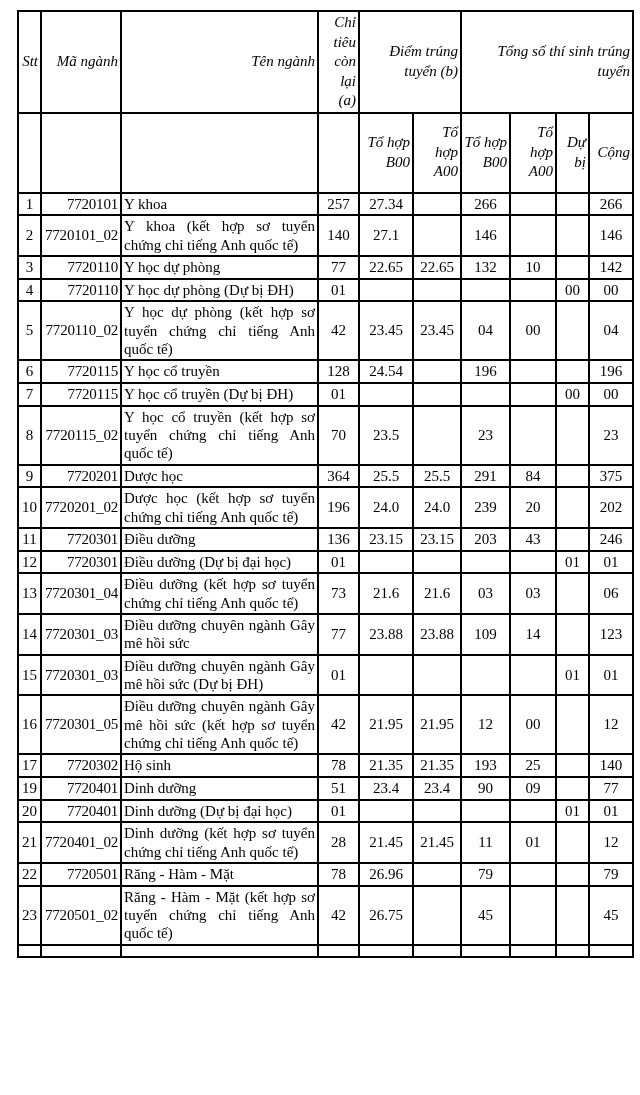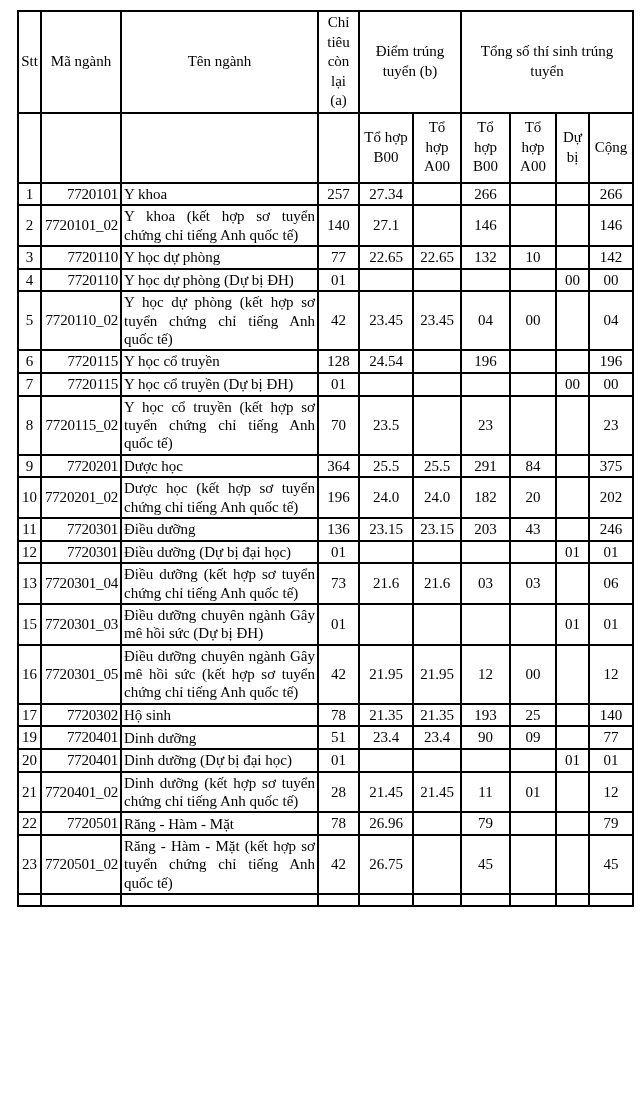--- a/index.html
+++ b/index.html
@@ -24,23 +24,23 @@
     font-size:15px;
     line-height:1.25;
   }
   table.adm td,table.adm th{
     border:2px solid var(--border-color);
     padding:1px 2px;
     vertical-align:middle;
     overflow:hidden;
     font-weight:normal;
   }
-  thead th{font-weight:bold;text-align:center;font-size:15px;line-height:1.3;}
+  thead th{font-weight:bold;text-align:right;font-size:15px;line-height:1.3;font-style:italic;}
   tr.hdr-main{height:90px;}
-  tr.hdr-sub{height:70px;}
+  tr.hdr-sub{height:80px;}
   td.c{text-align:center;}
   td.name{text-align:justify;text-justify:inter-word;line-height:1.22;}
   td.code{text-align:right;padding-left:1px;letter-spacing:-0.2px;}
   tr.stub td{height:12px;border-bottom:2px solid var(--border-color);}
 </style>
 </head>
 <body>
 
 <div class="page">
   <table class="adm">
@@ -187,21 +187,21 @@
     <td class="c"></td>
     <td class="c">375</td>
   </tr>
         <tr>
     <td class="c">10</td>
     <td class="code">7720201_02</td>
     <td class="name">Dược học (kết hợp sơ tuyển chứng chỉ tiếng Anh quốc tế)</td>
     <td class="c">196</td>
     <td class="c">24.0</td>
     <td class="c">24.0</td>
-    <td class="c">182</td>
+    <td class="c">239</td>
     <td class="c">20</td>
     <td class="c"></td>
     <td class="c">202</td>
   </tr>
         <tr>
     <td class="c">11</td>
     <td class="code">7720301</td>
     <td class="name">Điều dưỡng</td>
     <td class="c">136</td>
     <td class="c">23.15</td>
@@ -229,20 +229,32 @@
     <td class="name">Điều dưỡng (kết hợp sơ tuyển chứng chỉ tiếng Anh quốc tế)</td>
     <td class="c">73</td>
     <td class="c">21.6</td>
     <td class="c">21.6</td>
     <td class="c">03</td>
     <td class="c">03</td>
     <td class="c"></td>
     <td class="c">06</td>
   </tr>
         <tr>
+    <td class="c">14</td>
+    <td class="code">7720301_03</td>
+    <td class="name">Điều dưỡng chuyên ngành Gây mê hồi sức</td>
+    <td class="c">77</td>
+    <td class="c">23.88</td>
+    <td class="c">23.88</td>
+    <td class="c">109</td>
+    <td class="c">14</td>
+    <td class="c"></td>
+    <td class="c">123</td>
+  </tr>
+        <tr>
     <td class="c">15</td>
     <td class="code">7720301_03</td>
     <td class="name">Điều dưỡng chuyên ngành Gây mê hồi sức (Dự bị ĐH)</td>
     <td class="c">01</td>
     <td class="c"></td>
     <td class="c"></td>
     <td class="c"></td>
     <td class="c"></td>
     <td class="c">01</td>
     <td class="c">01</td>

